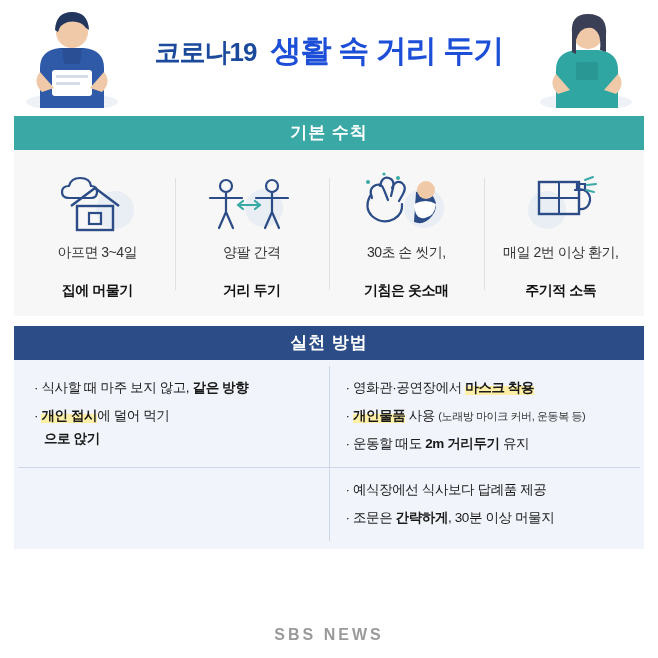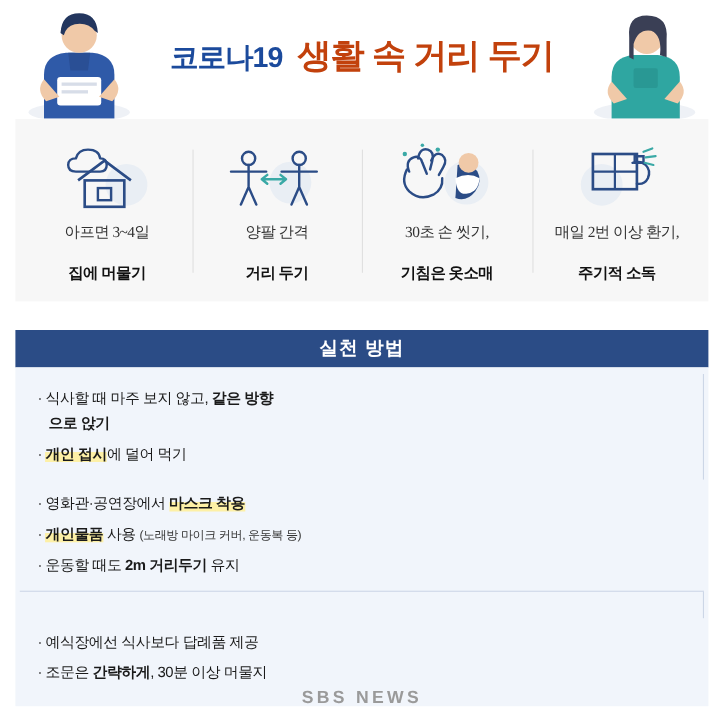--- a/index.html
+++ b/index.html
@@ -30,21 +30,21 @@
   }
   .t-blue {
     font-size: 26px;
     font-weight: bold;
     color: #1b4a9c;
     letter-spacing: -1px;
   }
   .t-teal {
     font-size: 31px;
     font-weight: bold;
-    color: #c2410c;
+    color: #1d4ed8;
     letter-spacing: -1px;
     margin-left: 14px;
   }
 
   
   .person-left {
     position: absolute; left: 22px; top: 6px; width: 100px; height: 102px;
   }
   .person-right {
     position: absolute; right: 22px; top: 6px; width: 100px; height: 102px;
@@ -54,29 +54,28 @@
   .bar {
     height: 34px;
     line-height: 34px;
     text-align: center;
     color: #ffffff;
     font-size: 17px;
     font-weight: bold;
     letter-spacing: 1px;
   }
   .bar-teal { background: #3aa9a6; margin: 8px 14px 0 14px; }
-  .bar-navy { background: #2b4c86; margin: 26px 14px 0 14px; }
+  .bar-navy { background: #2b4c86; margin: 10px 14px 0 14px; }
 
   
   .rules {
     margin: 0 14px;
     background: #f7f7f7;
     padding: 14px 6px 16px 6px;
     display: flex;
-    font-family: Liberation Serif, serif;
   }
   .rule {
     flex: 1;
     text-align: center;
     position: relative;
   }
   .rule + .rule::before {
     content: "";
     position: absolute;
     left: 0; top: 14px; bottom: 10px;
@@ -95,21 +94,20 @@
   }
 
   
   .practice {
     margin: 0 14px;
     background: #f1f5fb;
     padding: 6px 4px 8px 4px;
   }
   .prow {
     display: flex;
-    flex-direction: column;
   }
   .prow.top { border-bottom: 1px solid #ccd6e6; }
   .pcell {
     flex: 1;
     padding: 12px 14px 12px 16px;
   }
   .pcell.left { border-right: 1px solid #ccd6e6; }
   .li {
     font-size: 13.5px;
     color: #1a1a1a;
@@ -167,20 +165,21 @@
       <path d="M20 68 Q12 78 22 88 L34 84 Z" fill="#f0c9a8"></path>
       <path d="M82 68 Q90 78 80 88 L68 84 Z" fill="#f0c9a8"></path>
       <rect x="40" y="56" width="22" height="18" rx="2" fill="#1f7e7b" opacity="0.35"></rect>
     </svg>
 
     <div class="title-wrap">
       <span class="t-blue">코로나19</span><span class="t-teal">생활 속 거리 두기</span>
     </div>
   </div>
 
+  <div class="bar bar-teal">기본 수칙</div>
 
   <div class="rules">
 
     <div class="rule">
       <div class="rule-icon">
         <svg width="84" height="66" viewBox="0 0 84 66">
           <circle cx="60" cy="42" r="19" fill="#e9eef4"></circle>
           <path d="M14 18 q-7 0 -7 6 q0 6 7 6 h22 q6 0 6 -6 q0 -6 -6 -6 q-1 -8 -11 -8 q-9 0 -11 8 z" fill="none" stroke="#2b4c86" stroke-width="2.2" stroke-linejoin="round"></path>
           <path d="M16 38 L40 20 L64 38" fill="none" stroke="#2b4c86" stroke-width="2.4" stroke-linejoin="round"></path>
           <rect x="22" y="38" width="36" height="24" fill="none" stroke="#2b4c86" stroke-width="2.4"></rect>
@@ -245,26 +244,26 @@
 
   <div class="bar bar-navy">실천 방법</div>
 
   <div class="practice">
 
     <div class="prow top">
       <div class="pcell left">
         <div class="li">
           <span>· 식사할 때 마주 보지 않고, </span><span class="b">같은 방향</span>
         </div>
+        <div class="li">
+          <span>· </span><span class="hl">개인 접시</span><span>에 덜어 먹기</span>
+        </div>
         <div class="li" style="text-indent:0;padding-left:10px;margin-top:-5px;">
           <span class="b">으로 앉기</span>
         </div>
-        <div class="li">
-          <span>· </span><span class="hl">개인 접시</span><span>에 덜어 먹기</span>
-        </div>
       </div>
 
       <div class="pcell">
         <div class="li">
           <span>· 영화관·공연장에서 </span><span class="hl">마스크 착용</span>
         </div>
         <div class="li">
           <span>· </span><span class="hl">개인물품</span><span> 사용 </span><span class="small">(노래방 마이크 커버, 운동복 등)</span>
         </div>
         <div class="li">

